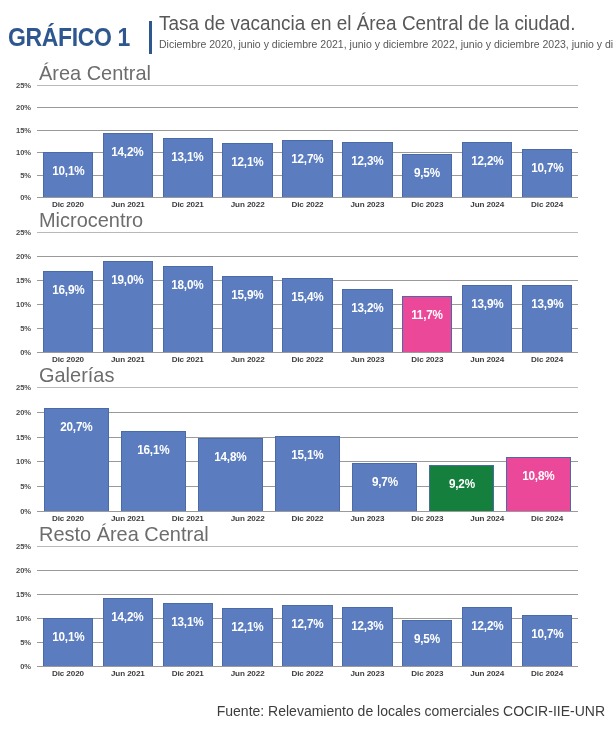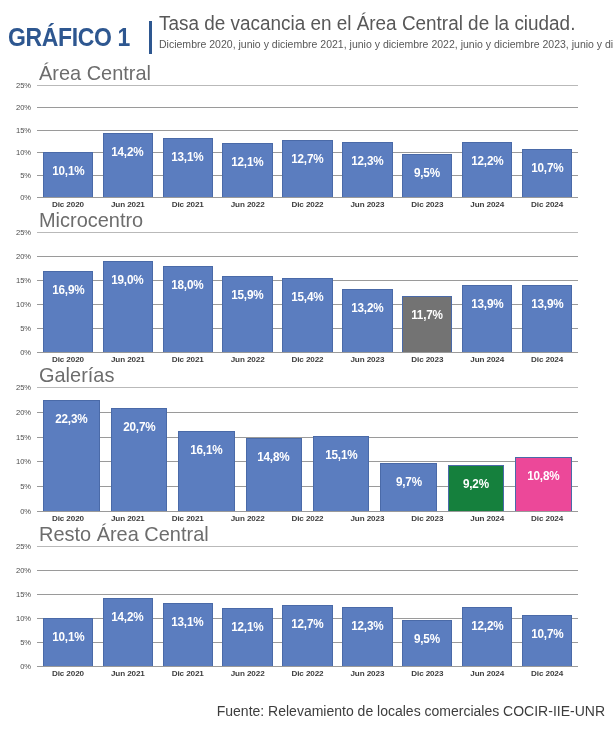--- a/index.html
+++ b/index.html
@@ -99,21 +99,21 @@
     position: absolute;
     left: 0;
     top: 0;
     width: 30px;
     height: 100%;
   }
   .ytick {
     position: absolute;
     right: 4px;
     font-size: 7.6px;
-    font-weight: normal;
+    font-weight: bold;
     color: #4d4d4d;
     transform: translateY(-50%);
     white-space: nowrap;
     letter-spacing: -0.1px;
   }
 
   
   .plot {
     position: absolute;
     left: 32px;
@@ -338,21 +338,21 @@
                 <div class="bar" style="height: 61.6%; background: rgb(91, 125, 191); border-color: rgb(74, 106, 168);">
                   <span class="bar-label">15,4%</span>
                 </div>
               </div>
               <div class="bar-cell">
                 <div class="bar" style="height: 52.8%; background: rgb(91, 125, 191); border-color: rgb(74, 106, 168);">
                   <span class="bar-label">13,2%</span>
                 </div>
               </div>
               <div class="bar-cell">
-                <div class="bar" style="height: 46.8%; background: #737373; border-color: rgb(74, 106, 168);">
+                <div class="bar" style="height: 46.8%; background: #ec4899; border-color: rgb(74, 106, 168);">
                   <span class="bar-label">11,7%</span>
                 </div>
               </div>
               <div class="bar-cell">
                 <div class="bar" style="height: 55.6%; background: rgb(91, 125, 191); border-color: rgb(74, 106, 168);">
                   <span class="bar-label">13,9%</span>
                 </div>
               </div>
               <div class="bar-cell">
                 <div class="bar" style="height: 55.6%; background: rgb(91, 125, 191); border-color: rgb(74, 106, 168);">
@@ -387,25 +387,20 @@
           </div>
           <div class="plot">
             <div class="gridline baseline" style="top: 100%;"></div>
             <div class="gridline" style="top: 80%;"></div>
             <div class="gridline" style="top: 60%;"></div>
             <div class="gridline" style="top: 40%;"></div>
             <div class="gridline" style="top: 20%;"></div>
             <div class="gridline top-line" style="top: 0%;"></div>
             <div class="bars">
               <div class="bar-cell">
-                <div class="bar" style="height: 89.2%; background: rgb(91, 125, 191); border-color: rgb(74, 106, 168);">
-                  <span class="bar-label">22,3%</span>
-                </div>
-              </div>
-              <div class="bar-cell">
                 <div class="bar" style="height: 82.8%; background: rgb(91, 125, 191); border-color: rgb(74, 106, 168);">
                   <span class="bar-label">20,7%</span>
                 </div>
               </div>
               <div class="bar-cell">
                 <div class="bar" style="height: 64.4%; background: rgb(91, 125, 191); border-color: rgb(74, 106, 168);">
                   <span class="bar-label">16,1%</span>
                 </div>
               </div>
               <div class="bar-cell">

